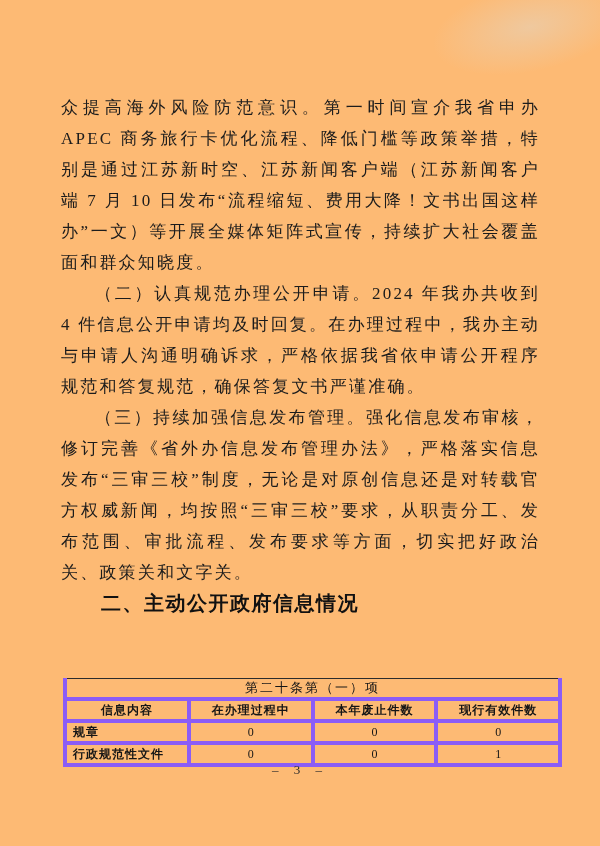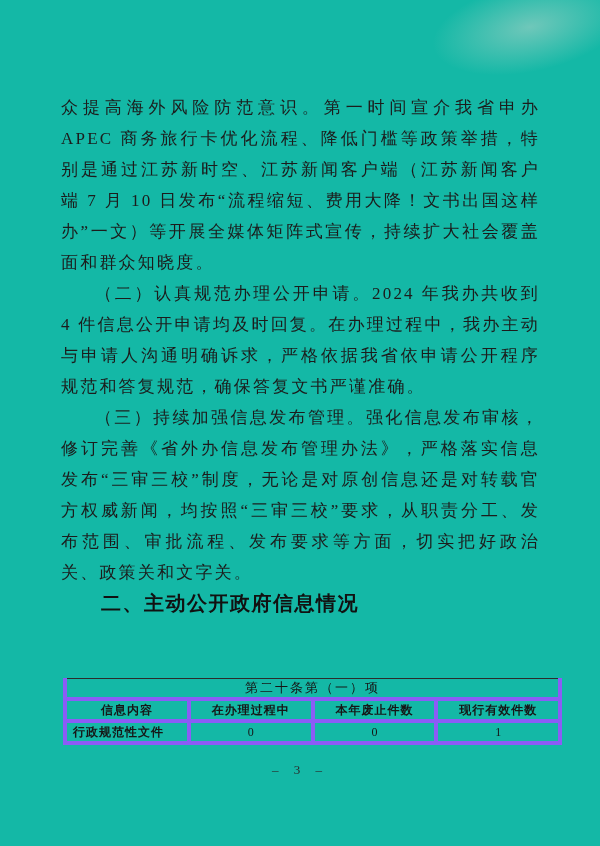--- a/index.html
+++ b/index.html
@@ -4,21 +4,21 @@
 <style>
   html, body {
     margin: 0;
     padding: 0;
     background: #ffffff;
   }
   .page {
     position: relative;
     width: 600px;
     height: 846px;
-    background: #14b8a6;
+    background: #fdba74;
     overflow: hidden;
     font-family: "Liberation Serif", "DejaVu Serif", serif;
     color: #1c1c1c;
   }
   .scan-artifact {
     position: absolute;
     top: -18px;
     right: -30px;
     width: 200px;
     height: 90px;
@@ -121,20 +121,26 @@
       <tr>
         <td class="span-header" colspan="4">第二十条第（一）项</td>
       </tr>
       <tr>
         <td class="col-header col-w1">信息内容</td>
         <td class="col-header col-w2">在办理过程中</td>
         <td class="col-header col-w3">本年废止件数</td>
         <td class="col-header col-w4">现行有效件数</td>
       </tr>
       <tr>
+        <td class="row-label">规章</td>
+        <td>0</td>
+        <td>0</td>
+        <td>0</td>
+      </tr>
+      <tr>
         <td class="row-label">行政规范性文件</td>
         <td>0</td>
         <td>0</td>
         <td>1</td>
       </tr>
     </tbody>
   </table>
 
   <div class="page-footer">– 3 –</div>
 

